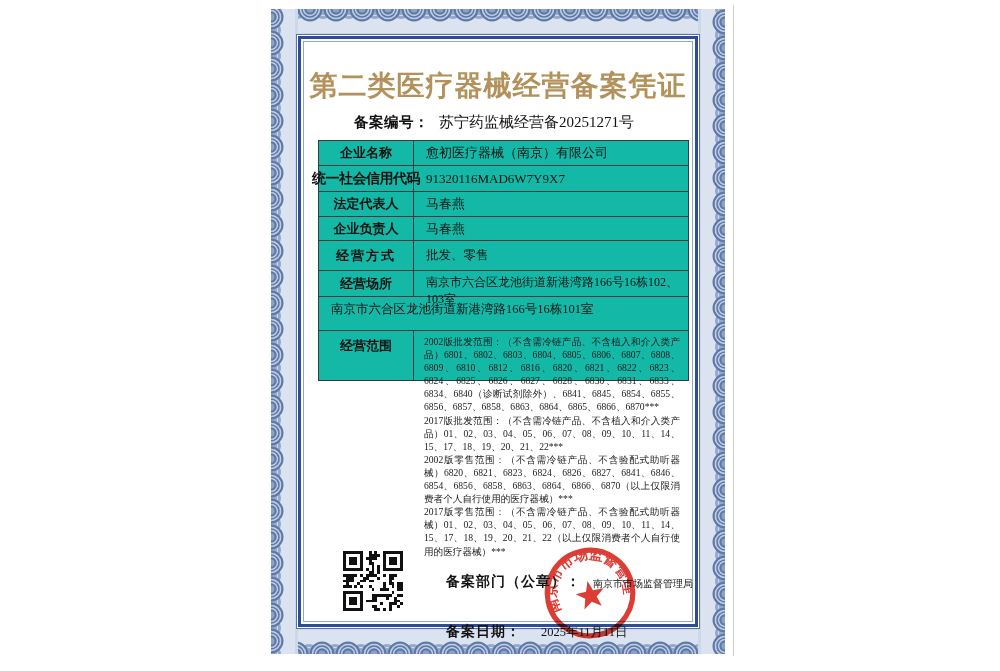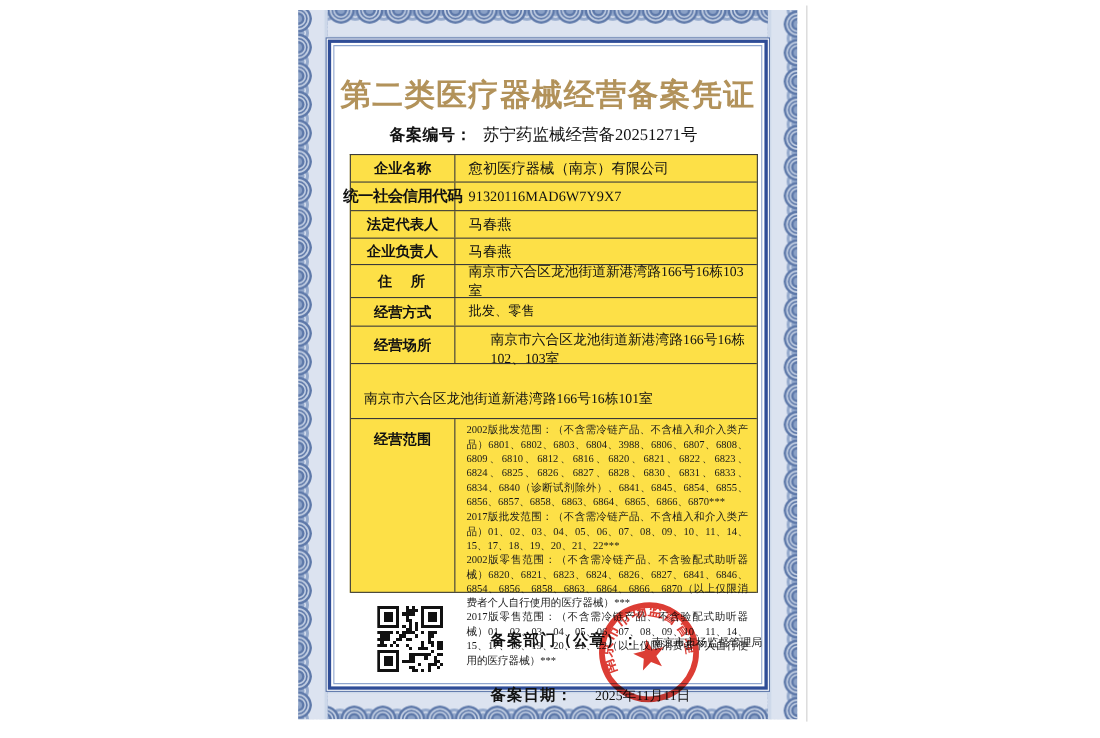--- a/index.html
+++ b/index.html
@@ -24,21 +24,21 @@
     position:absolute; left:0; top:28px; width:100%; text-align:center;
     font-size:28px; font-weight:700; letter-spacing:1px; color:#b2925a;
   }
 
   .reg-line { position:absolute; left:53px; top:74px; font-size:14.5px; color:#111; white-space:nowrap; }
   .reg-line .lbl { font-weight:700; letter-spacing:0.5px; margin-right:10px; }
   .reg-line .val { font-size:15px; }
 
   .info-table {
     position:absolute; left:17px; top:101px; width:371px;
-    border:1px solid #3a3a3a; border-bottom:none; background:#fde047;
+    border:1px solid #3a3a3a; border-bottom:none; background:#14b8a6;
   }
   .info-row { display:flex; border-bottom:1px solid #3a3a3a; }
   .cell-label {
     width:95px; flex:0 0 95px; border-right:1px solid #3a3a3a;
     display:flex; align-items:center; justify-content:center;
     font-weight:700; font-size:13px; color:#111; text-align:center;
   }
   .cell-value {
     flex:1; display:flex; align-items:center;
     padding-left:12px; padding-right:6px; font-size:13px; color:#111;
@@ -131,38 +131,34 @@
         </div>
         <div class="info-row">
           <div class="cell-label">法定代表人</div>
           <div class="cell-value">马春燕</div>
         </div>
         <div class="info-row">
           <div class="cell-label">企业负责人</div>
           <div class="cell-value">马春燕</div>
         </div>
         <div class="info-row">
-          <div class="cell-label">住　所</div>
-          <div class="cell-value">南京市六合区龙池街道新港湾路166号16栋103室</div>
-        </div>
-        <div class="info-row">
           <div class="cell-label">经营方式</div>
           <div class="cell-value">批发、零售</div>
         </div>
         <div class="info-row">
           <div class="cell-label">经营场所</div>
           <div class="cell-value">南京市六合区龙池街道新港湾路166号16栋102、103室</div>
         </div>
         <div class="info-row">
           <div class="cell-value">南京市六合区龙池街道新港湾路166号16栋101室</div>
         </div>
         <div class="info-row">
           <div class="cell-label">经营范围</div>
           <div class="cell-value scope-cell">
-            <div class="scope-p">2002版批发范围：（不含需冷链产品、不含植入和介入类产品）6801、6802、6803、6804、3988、6806、6807、6808、6809、6810、6812、6816、6820、6821、6822、6823、6824、6825、6826、6827、6828、6830、6831、6833、6834、6840（诊断试剂除外）、6841、6845、6854、6855、6856、6857、6858、6863、6864、6865、6866、6870***</div>
+            <div class="scope-p">2002版批发范围：（不含需冷链产品、不含植入和介入类产品）6801、6802、6803、6804、6805、6806、6807、6808、6809、6810、6812、6816、6820、6821、6822、6823、6824、6825、6826、6827、6828、6830、6831、6833、6834、6840（诊断试剂除外）、6841、6845、6854、6855、6856、6857、6858、6863、6864、6865、6866、6870***</div>
             <div class="scope-p">2017版批发范围：（不含需冷链产品、不含植入和介入类产品）01、02、03、04、05、06、07、08、09、10、11、14、15、17、18、19、20、21、22***</div>
             <div class="scope-p">2002版零售范围：（不含需冷链产品、不含验配式助听器械）6820、6821、6823、6824、6826、6827、6841、6846、6854、6856、6858、6863、6864、6866、6870（以上仅限消费者个人自行使用的医疗器械）***</div>
             <div class="scope-p">2017版零售范围：（不含需冷链产品、不含验配式助听器械）01、02、03、04、05、06、07、08、09、10、11、14、15、17、18、19、20、21、22（以上仅限消费者个人自行使用的医疗器械）***</div>
           </div>
         </div>
       </div>
 
       <div class="qr-box">
         <svg id="qr-svg" width="60" height="60" viewBox="0 0 21 21" shape-rendering="crispEdges" xmlns="http://www.w3.org/2000/svg">
             <rect x="0" y="0" width="21" height="21" fill="#ffffff"></rect>

